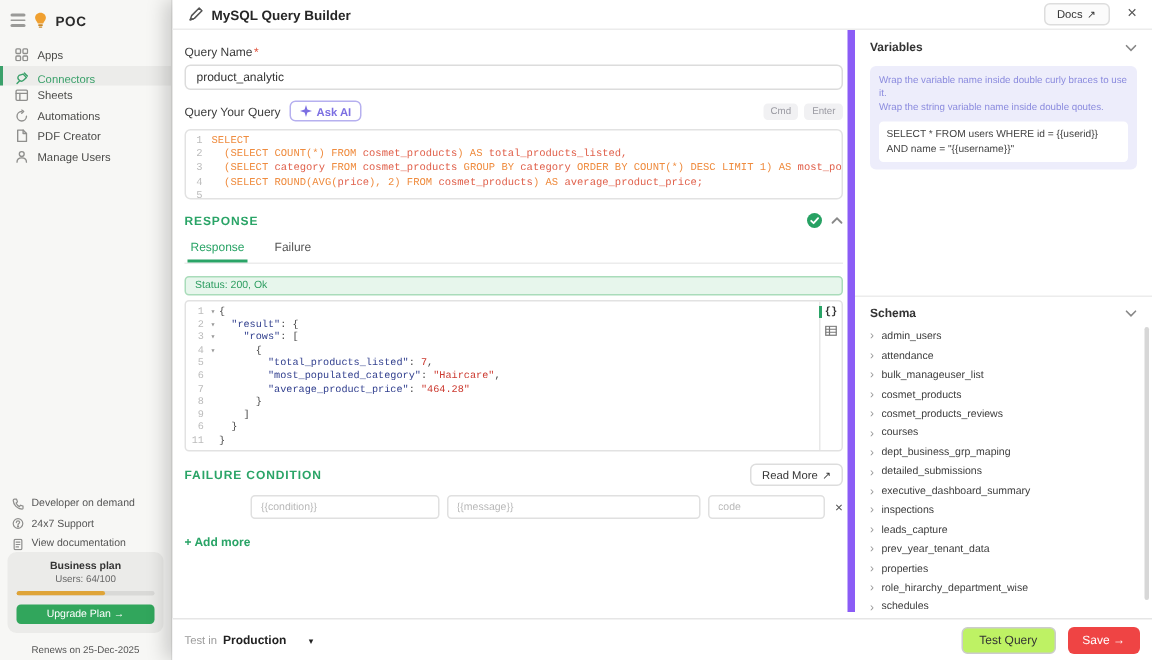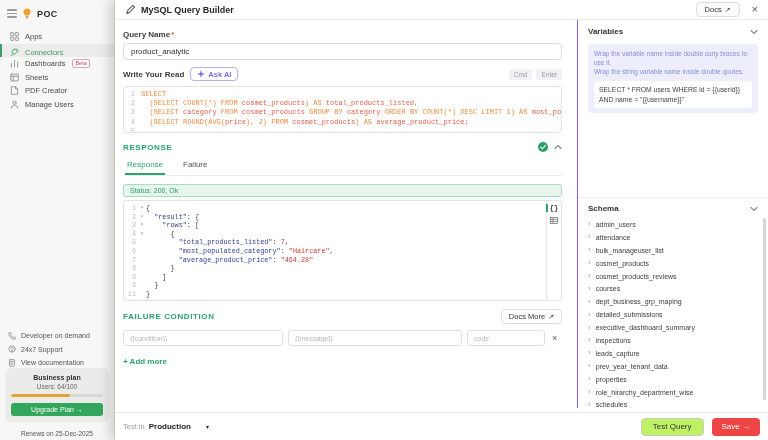--- a/index.html
+++ b/index.html
@@ -45,21 +45,21 @@
   .title-icon { width:11px; height:11px; display:flex; align-items:center; }
   .modal-title { font-size:9px; font-weight:bold; color:#262626; margin-left:5px; }
   .header-right { margin-left:auto; display:flex; align-items:center; gap:12px; }
   .docs-btn { display:flex; align-items:center; gap:3px; border:1px solid #ddd; background:#fbfbfb;
     border-radius:4px; height:15px; padding:0 8px; font-size:7.5px; color:#333; cursor:pointer; }
   .close-x { font-size:11px; color:#555; cursor:pointer; line-height:1; }
 
   
   .main { position:absolute; left:0; top:20px; width:450px; bottom:32px;
     padding:10px 3px 0 8px; overflow:hidden; }
-  .field-label { font-size:8px; font-weight:bold; color:#3c3c3c; }
+  .field-label { font-size:8px; font-weight:normal; color:#3c3c3c; }
   .req { color:#e0523c; margin-left:1px; }
   .text-input { display:block; width:100%; height:17px; margin-top:4px; border:1px solid #dcdcdc;
     border-radius:4px; font-size:8px; color:#333; padding:0 7px; outline:none;
     font-family:"Liberation Sans", sans-serif; }
   .wyq-row { display:flex; align-items:center; margin-top:7px; }
   .askai-btn { display:flex; align-items:center; gap:3px; margin-left:6px; border:1px solid #b6b0ef;
     color:#7c6fe2; background:#fff; border-radius:4px; height:14px; padding:0 6px; font-size:7.5px;
     font-weight:bold; cursor:pointer; }
   .kbd-hints { margin-left:auto; display:flex; gap:4px; }
   .kbd { background:#f1f1f3; border-radius:3px; color:#9a9aa2; font-size:6.5px; padding:2px 5px; }
@@ -93,27 +93,27 @@
   .rail-btn.active { border-left:2px solid #2aa467; margin-left:-2px; }
   .braces-glyph { font-family:"Liberation Mono", monospace; font-size:7px; font-weight:bold; color:#333; }
 
   .fc-row { display:flex; align-items:center; margin-top:8px; }
   .readmore-btn { margin-left:auto; display:flex; align-items:center; gap:3px; border:1px solid #ddd;
     border-radius:4px; height:15px; padding:0 7px; font-size:7.5px; color:#333; background:#fff; cursor:pointer; }
   .fc-inputs { display:flex; align-items:center; gap:5px; margin-top:6px; }
   .fc-input { height:16px; border:1px solid #e0e0e0; border-radius:3px; font-size:7px; color:#333;
     padding:0 6px; outline:none; font-family:"Liberation Sans", sans-serif; }
   .fc-input::placeholder { color:#b8b8b8; }
-  .fc-i0 { width:160px; } .fc-i1 { width:174px; } .fc-i2 { width:78px; }
+  .fc-i0 { width:129px;margin-left:44px; } .fc-i1 { width:174px; } .fc-i2 { width:78px; }
   .row-x { font-size:9px; color:#555; cursor:pointer; margin-left:2px; }
   .addmore { margin-top:11px; font-size:8px; font-weight:bold; color:#2aa467; cursor:pointer; }
 
   
   .right-panel { position:absolute; left:450px; right:0; top:20px; bottom:32px;
-    border-left:1px solid #8b5cf6; overflow:hidden;margin-left:12px; }
+    border-left:5px solid #8b5cf6; overflow:hidden; }
   .panel-h { display:flex; align-items:center; justify-content:space-between;
     padding:7px 10px 0 10px; font-size:8px; font-weight:bold; color:#333; }
   .chev { cursor:pointer; display:flex; }
   .var-tip { margin:8px 10px 0; background:#ededfb; border-radius:4px; padding:5px 6px; }
   .var-tip-line { font-size:6.5px; color:#8b8bde; line-height:9px; }
   .var-code { margin-top:5px; background:#fff; border-radius:3px; padding:4px 5px;
     font-size:6.8px; color:#444; line-height:9.5px; }
   .schema-sec { position:absolute; left:0; right:0; top:177px; bottom:0; border-top:1px solid #ececec; }
   .schema-list { margin-top:5px; }
   .schema-item { display:flex; align-items:center; gap:5px; height:12.9px; padding:0 10px;
@@ -174,37 +174,35 @@
               <path d="M3.5 6.5 L1.5 8.5"></path>
               <path d="M6 1.5 L8.5 4 L6.5 6 C5.5 7 4 7 3 6 C2 5 2 3.5 3 2.5 Z"></path>
               <path d="M7 0.8 L8 1.8 M8.2 2 L9.2 3"></path>
             </svg>
           </span>
           <span>Connectors</span>
         </div>
         <div class="sb-item">
           <span class="sb-ic">
             <svg width="9" height="9" viewBox="0 0 10 10" fill="none" stroke-width="1" stroke-linecap="round" stroke-linejoin="round" stroke="#8f8f8d">
-              <line x1="1.5" y1="9" x2="1.5" y2="5"></line>
-              <line x1="5" y1="9" x2="5" y2="1.5"></line>
-              <line x1="8.5" y1="9" x2="8.5" y2="3.5"></line>
-            </svg>
-          </span>
-          <span>Dashboards</span>
-          <span class="badge-beta">Beta</span>
+              <rect x="0.8" y="1.2" width="8.4" height="7.6" rx="0.8"></rect>
+              <line x1="0.8" y1="3.6" x2="9.2" y2="3.6"></line>
+              <line x1="3.6" y1="3.6" x2="3.6" y2="8.8"></line>
+            </svg>
+          </span>
+          <span>Sheets</span>
         </div>
         <div class="sb-item">
           <span class="sb-ic">
             <svg width="9" height="9" viewBox="0 0 10 10" fill="none" stroke-width="1" stroke-linecap="round" stroke-linejoin="round" stroke="#8f8f8d">
-              <rect x="0.8" y="1.2" width="8.4" height="7.6" rx="0.8"></rect>
-              <line x1="0.8" y1="3.6" x2="9.2" y2="3.6"></line>
-              <line x1="3.6" y1="3.6" x2="3.6" y2="8.8"></line>
-            </svg>
-          </span>
-          <span>Sheets</span>
+              <path d="M8.5 5 A3.5 3.5 0 1 1 5 1.5"></path>
+              <path d="M5 0.2 L6.4 1.5 L5 2.8"></path>
+            </svg>
+          </span>
+          <span>Automations</span>
         </div>
         <div class="sb-item">
           <span class="sb-ic">
             <svg width="9" height="9" viewBox="0 0 10 10" fill="none" stroke-width="1" stroke-linecap="round" stroke-linejoin="round" stroke="#8f8f8d">
               <path d="M2 0.8 H6 L8.5 3.3 V9.2 H2 Z"></path>
               <path d="M6 0.8 V3.3 H8.5"></path>
             </svg>
           </span>
           <span>PDF Creator</span>
         </div>
@@ -279,21 +277,21 @@
       </span>
     </div>
 
     <div class="main">
       <div class="field-label">
         <span>Query Name</span><span class="req">*</span>
       </div>
       <input class="text-input" type="text" value="product_analytic" style="">
 
       <div class="wyq-row">
-        <span class="field-label">Write Your Read</span>
+        <span class="field-label">Query Your Query</span>
         <span class="askai-btn">
           <svg width="8" height="8" viewBox="0 0 12 12">
               <path d="M6 0 L7.4 4.6 L12 6 L7.4 7.4 L6 12 L4.6 7.4 L0 6 L4.6 4.6 Z" fill="#7c6fe2"></path>
             </svg>
           <span>Ask AI</span>
         </span>
         <span class="kbd-hints" id="kbd-hints">
             <span class="kbd">Cmd</span>
             <span class="kbd">Enter</span>
           </span>
@@ -444,21 +442,21 @@
                 <line x1="0.5" y1="4.5" x2="7.5" y2="4.5"></line>
                 <line x1="3" y1="0.5" x2="3" y2="6.5"></line>
               </svg>
           </span>
         </div>
       </div>
 
       <div class="fc-row">
         <span class="section-title">FAILURE CONDITION</span>
         <span class="readmore-btn">
-          <span>Docs More</span>
+          <span>Read More</span>
           <span style="font-size:7px;">↗</span>
         </span>
       </div>
       <div class="fc-inputs" id="fc-inputs">
           <input type="text" class="fc-input fc-i0" placeholder="{{condition}}" style="">
           <input type="text" class="fc-input fc-i1" placeholder="{{message}}" style="">
           <input type="text" class="fc-input fc-i2" placeholder="code" style="">
           <span class="row-x">×</span>
         </div>
       <div class="addmore">+ Add more</div>

